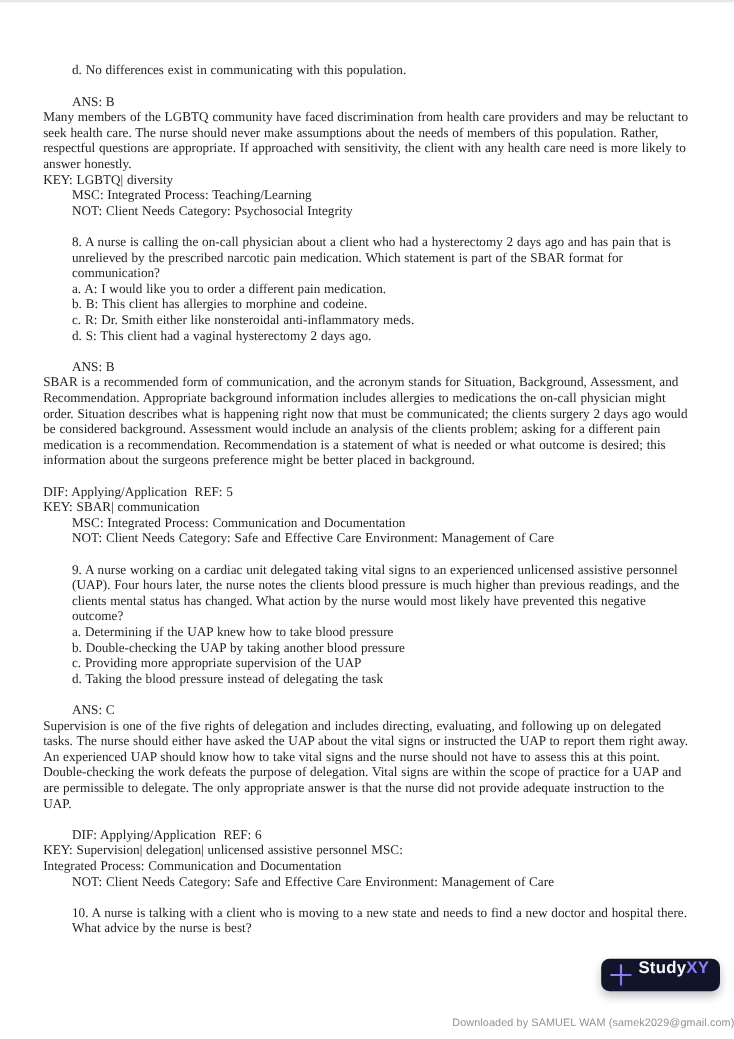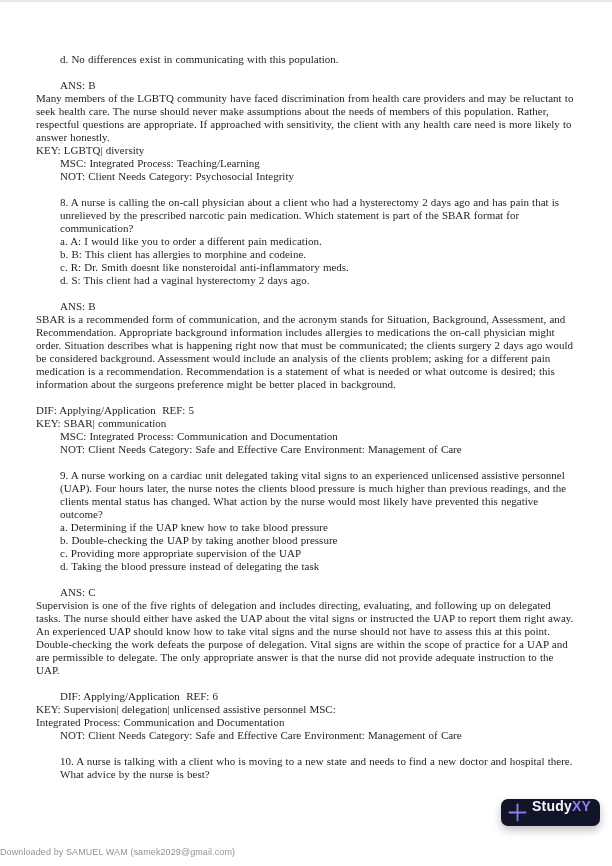--- a/index.html
+++ b/index.html
@@ -55,21 +55,21 @@
     line-height: 1;
   }
   .studyxy-badge .brand .xy { color: #8b7ff2; }
 
   
   .footer {
     position: absolute;
     left: 0;
     right: 0;
     bottom: 9px;
-    text-align: left;
+    text-align: right;
     font-family: "Liberation Sans", "DejaVu Sans", sans-serif;
     font-size: 9px;
     color: #929292;
     letter-spacing: 0.1px;
   }
 </style>
 </head>
 <body>
 
 <div class="page">
@@ -79,21 +79,21 @@
     <div class="line indent">d. No differences exist in communicating with this population.</div>
     <div class="line indent gap">ANS: B</div>
     <p class="para">Many members of the LGBTQ community have faced discrimination from health care providers and may be reluctant to seek health care. The nurse should never make assumptions about the needs of members of this population. Rather, respectful questions are appropriate. If approached with sensitivity, the client with any health care need is more likely to answer honestly.</p>
     <div class="line">KEY: LGBTQ| diversity</div>
     <div class="line indent">MSC: Integrated Process: Teaching/Learning</div>
     <div class="line indent">NOT: Client Needs Category: Psychosocial Integrity</div>
 
     <p class="para indent gap">8. A nurse is calling the on-call physician about a client who had a hysterectomy 2 days ago and has pain that is unrelieved by the prescribed narcotic pain medication. Which statement is part of the SBAR format for communication?</p>
     <div class="line indent">a. A: I would like you to order a different pain medication.</div>
     <div class="line indent">b. B: This client has allergies to morphine and codeine.</div>
-    <div class="line indent">c. R: Dr. Smith doesnt like nonsteroidal anti-inflammatory meds.</div>
+    <div class="line indent">c. R: Dr. Smith either like nonsteroidal anti-inflammatory meds.</div>
     <div class="line indent">d. S: This client had a vaginal hysterectomy 2 days ago.</div>
     <div class="line indent gap">ANS: B</div>
     <p class="para">SBAR is a recommended form of communication, and the acronym stands for Situation, Background, Assessment, and Recommendation. Appropriate background information includes allergies to medications the on-call physician might order. Situation describes what is happening right now that must be communicated; the clients surgery 2 days ago would be considered background. Assessment would include an analysis of the clients problem; asking for a different pain medication is a recommendation. Recommendation is a statement of what is needed or what outcome is desired; this information about the surgeons preference might be better placed in background.</p>
     <div class="line gap">DIF: Applying/Application  REF: 5</div>
     <div class="line">KEY: SBAR| communication</div>
     <div class="line indent">MSC: Integrated Process: Communication and Documentation</div>
     <div class="line indent">NOT: Client Needs Category: Safe and Effective Care Environment: Management of Care</div>
 
     <p class="para indent gap">9. A nurse working on a cardiac unit delegated taking vital signs to an experienced unlicensed assistive personnel (UAP). Four hours later, the nurse notes the clients blood pressure is much higher than previous readings, and the clients mental status has changed. What action by the nurse would most likely have prevented this negative outcome?</p>
     <div class="line indent">a. Determining if the UAP knew how to take blood pressure</div>

